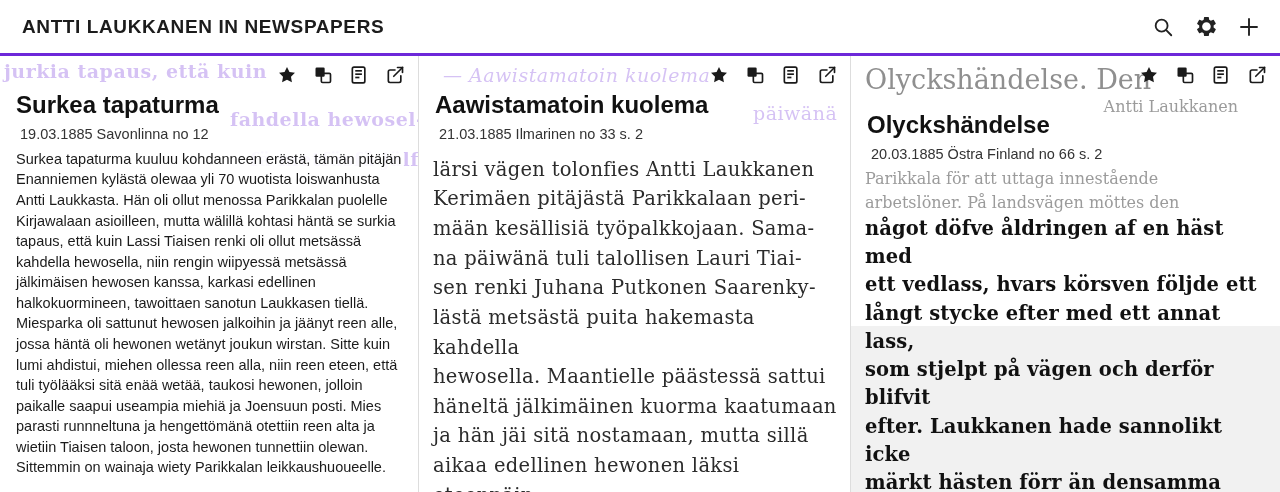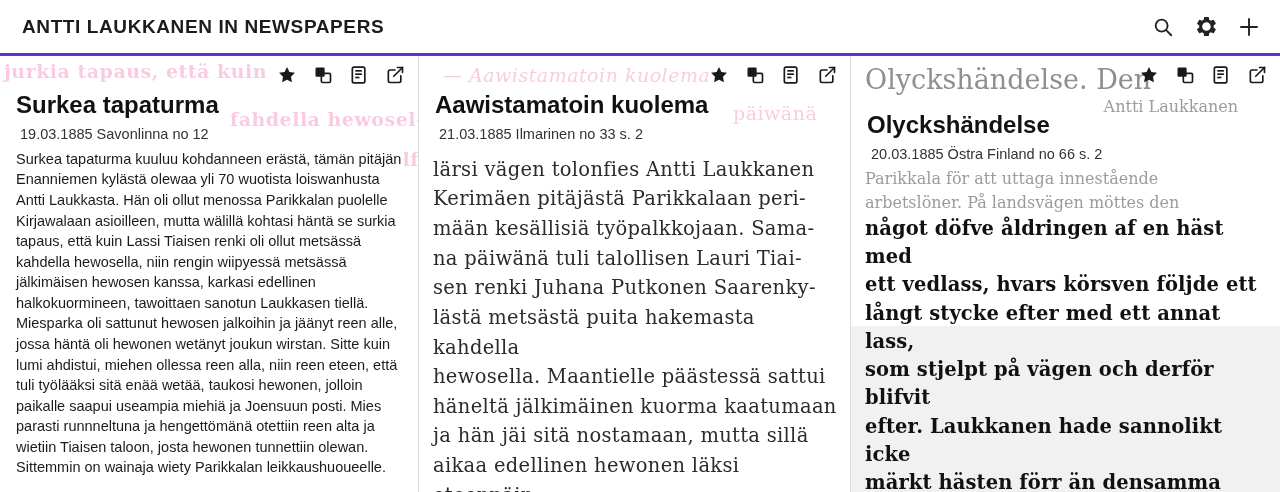--- a/index.html
+++ b/index.html
@@ -70,21 +70,21 @@
     position: absolute;
     inset: 0;
     overflow: hidden;
     pointer-events: none;
     user-select: none;
   }
   .scan-line {
     position: absolute;
     white-space: nowrap;
     font-family: "DejaVu Serif", serif;
-    color: #ec4899;
+    color: #6d28d9;
     opacity: 0.28;
     font-size: 19px;
     letter-spacing: 0.5px;
   }
 
   
   .card {
     position: relative;
     z-index: 5;
     padding: 10px 14px 0 16px;
@@ -265,21 +265,21 @@
       <div class="card">
         <div class="card-title">Surkea tapaturma</div>
         <div class="card-meta">19.03.1885 Savonlinna no 12</div>
         <div class="card-body">Surkea tapaturma kuuluu kohdanneen erästä, tämän pitäjän Enanniemen kylästä olewaa yli 70 wuotista loiswanhusta Antti Laukkasta. Hän oli ollut menossa Parikkalan puolelle Kirjawalaan asioilleen, mutta wälillä kohtasi häntä se surkia tapaus, että kuin Lassi Tiaisen renki oli ollut metsässä kahdella hewosella, niin rengin wiipyessä metsässä jälkimäisen hewosen kanssa, karkasi edellinen halkokuormineen, tawoittaen sanotun Laukkasen tiellä. Miesparka oli sattunut hewosen jalkoihin ja jäänyt reen alle, jossa häntä oli hewonen wetänyt joukun wirstan. Sitte kuin lumi ahdistui, miehen ollessa reen alla, niin reen eteen, että tuli työlääksi sitä enää wetää, taukosi hewonen, jolloin paikalle saapui useampia miehiä ja Joensuun posti. Mies parasti runnneltuna ja hengettömänä otettiin reen alta ja wietiin Tiaisen taloon, josta hewonen tunnettiin olewan. Sittemmin on wainaja wiety Parikkalan leikkaushuoueelle.</div>
       </div>
     </div>
 
     <div class="col col-2">
       <div class="scan">
         <div class="scan-line" style="left:24px; top:8px; font-style:italic;">—  Aawistamatoin kuolema</div>
-        <div class="scan-line" style="left:314px; top:46px;">päiwänä</div>
+        <div class="scan-line" style="left:334px; top:46px;">päiwänä</div>
       </div>
 
       <div class="card-toolbar">
         <div class="cicon">
           <svg width="20" height="20" viewBox="0 0 24 24" fill="currentColor">
               <path d="M12 2.5l2.95 5.98 6.6.96-4.78 4.66 1.13 6.57L12 17.56 6.1 20.67l1.13-6.57L2.45 9.44l6.6-.96z"></path>
             </svg>
         </div>
         <div class="cicon">
           <svg width="20" height="20" viewBox="0 0 24 24" fill="currentColor">

